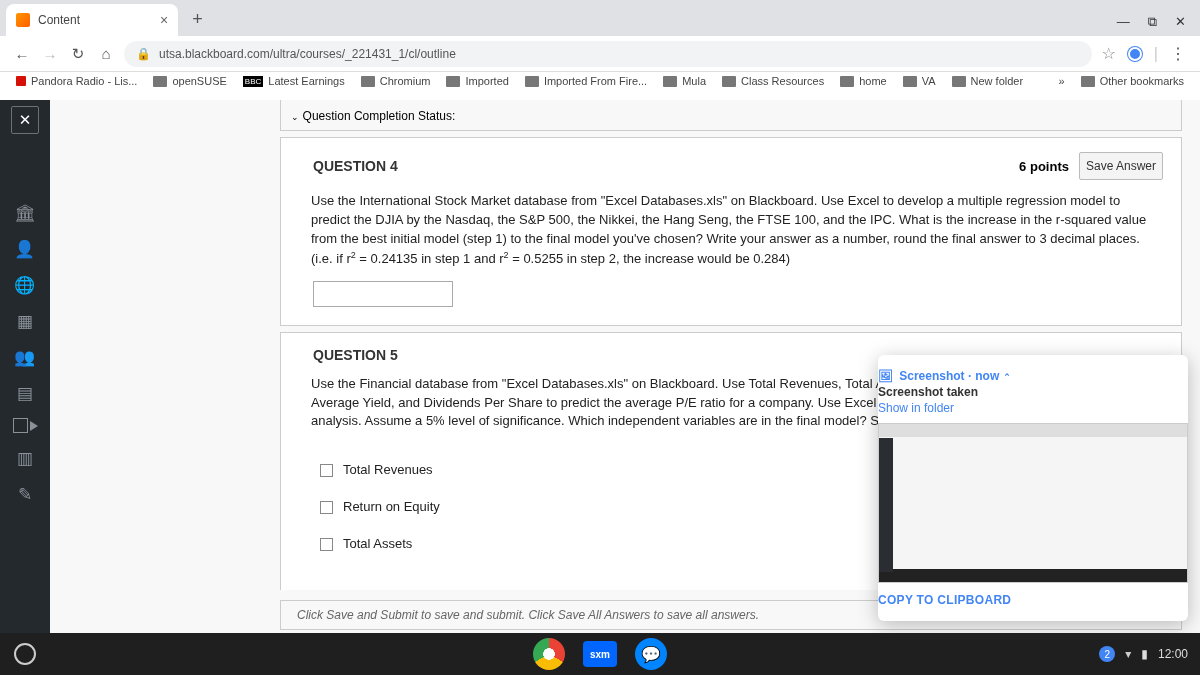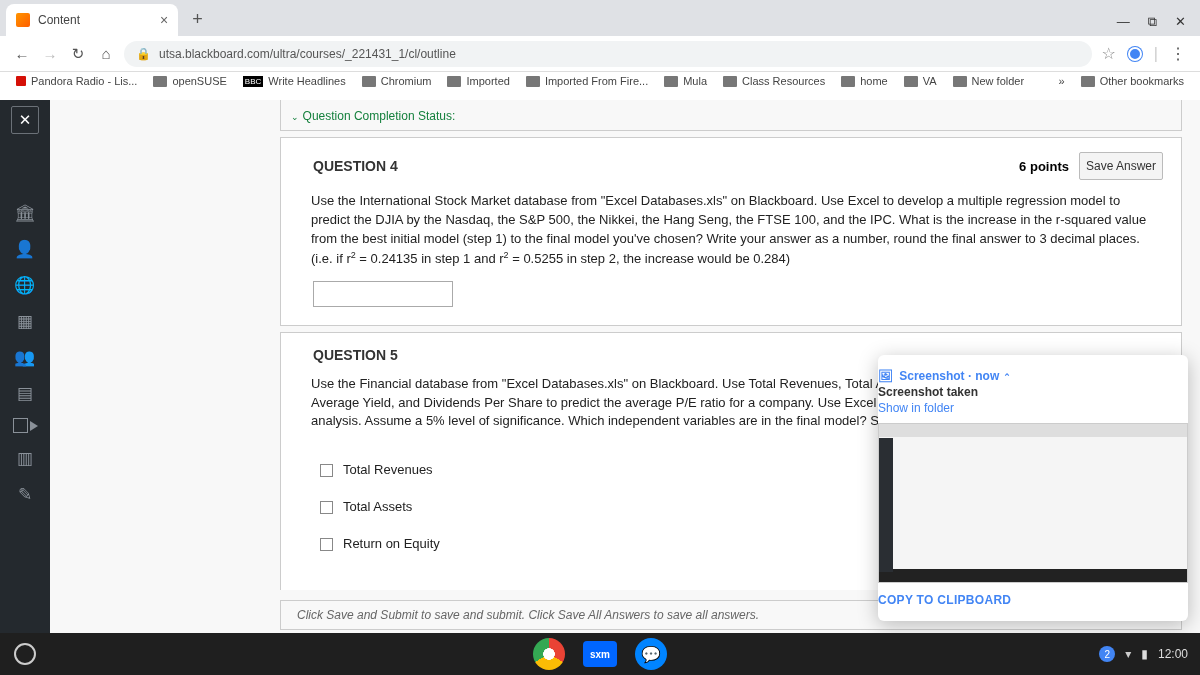--- a/index.html
+++ b/index.html
@@ -24,21 +24,21 @@
 .bm-spacer{flex:1}
 .main{display:flex;height:calc(675px - 36px - 36px - 28px - 42px);background:#f8f8f8}
 .sidebar{width:50px;background:#24292e;display:flex;flex-direction:column;align-items:center;padding-top:6px;gap:14px}
 .side-x{width:28px;height:28px;border:1px solid #6b7178;display:flex;align-items:center;justify-content:center;color:#fff;font-size:15px;border-radius:2px}
 .side-i{width:22px;height:22px;color:#8a9199;font-size:17px;display:flex;align-items:center;justify-content:center}
 .side-play{display:flex;align-items:center}
 .side-play .sq{width:15px;height:15px;border:1px solid #8a9199}
 .side-play .tr{width:0;height:0;border-top:5px solid transparent;border-bottom:5px solid transparent;border-left:8px solid #8a9199;margin-left:2px}
 .content{flex:1;padding:0 18px 0 230px;overflow:hidden}
 .status-row{border:1px solid #ccc;border-top:none;padding:6px 10px}
-.status-link{color:#15803d;font-size:12px}
+.status-link{color:#000000;font-size:12px}
 .status-link .chev{font-size:9px;margin-right:4px}
 .q-card{border:1px solid #ccc;margin-top:6px;background:#fff}
 .q-head{display:flex;align-items:center;padding:14px 18px 10px 32px}
 .q-title{font-weight:bold;font-size:14px;color:#333}
 .q-pts{margin-left:auto;font-weight:bold;font-size:13px;margin-right:10px}
 .save-btn{border:1px solid #bbb;background:#f4f4f4;padding:6px 6px;font-size:12px;color:#333;border-radius:2px}
 .q-body{padding:2px 30px 18px 30px;font-size:13px;line-height:1.45;color:#222}
 .ans-in{width:140px;height:26px;border:1px solid #aaa;margin-top:12px;margin-left:2px}
 .opts{margin-top:30px}
 .opt{display:flex;align-items:center;gap:10px;margin:18px 9px;font-size:13px}
@@ -103,21 +103,21 @@
   <div class="bm">
       <div class="pandora"></div>
       <span>Pandora Radio - Lis...</span>
     </div>
   <div class="bm">
       <div class="fo"></div>
       <span>openSUSE</span>
     </div>
   <div class="bm">
       <span class="bbc">BBC</span>
-      <span>Write Headlines</span>
+      <span>Latest Earnings</span>
     </div>
   <div class="bm">
       <div class="fo"></div>
       <span>Chromium</span>
     </div>
   <div class="bm">
       <div class="fo"></div>
       <span>Imported</span>
     </div>
   <div class="bm">
@@ -195,25 +195,25 @@
       </div>
       <div class="q-body">
         <span>Use the Financial database from "Excel Databases.xls" on Blackboard.  Use Total Revenues, Total Assets, Return on Equity, Earnings Per Share, Average Yield, and Dividends Per Share to predict the average P/E ratio for a company.  Use Excel to perform a forward selection regression analysis.  Assume a 5% level of significance.  Which independent variables are in the final model?  Select all that apply.</span>
         <div class="opts">
           <div class="opt">
               <div class="cb"></div>
               <span>Total Revenues</span>
             </div>
           <div class="opt">
               <div class="cb"></div>
-              <span>Total Assets</span>
+              <span>Return on Equity</span>
             </div>
           <div class="opt">
               <div class="cb"></div>
-              <span>Return on Equity</span>
+              <span>Total Assets</span>
             </div>
         </div>
       </div>
     </div>
 
     <div class="footer-line">Click Save and Submit to save and submit. Click Save All Answers to save all answers.</div>
   </div>
 </div>
 
 <div class="popup">

